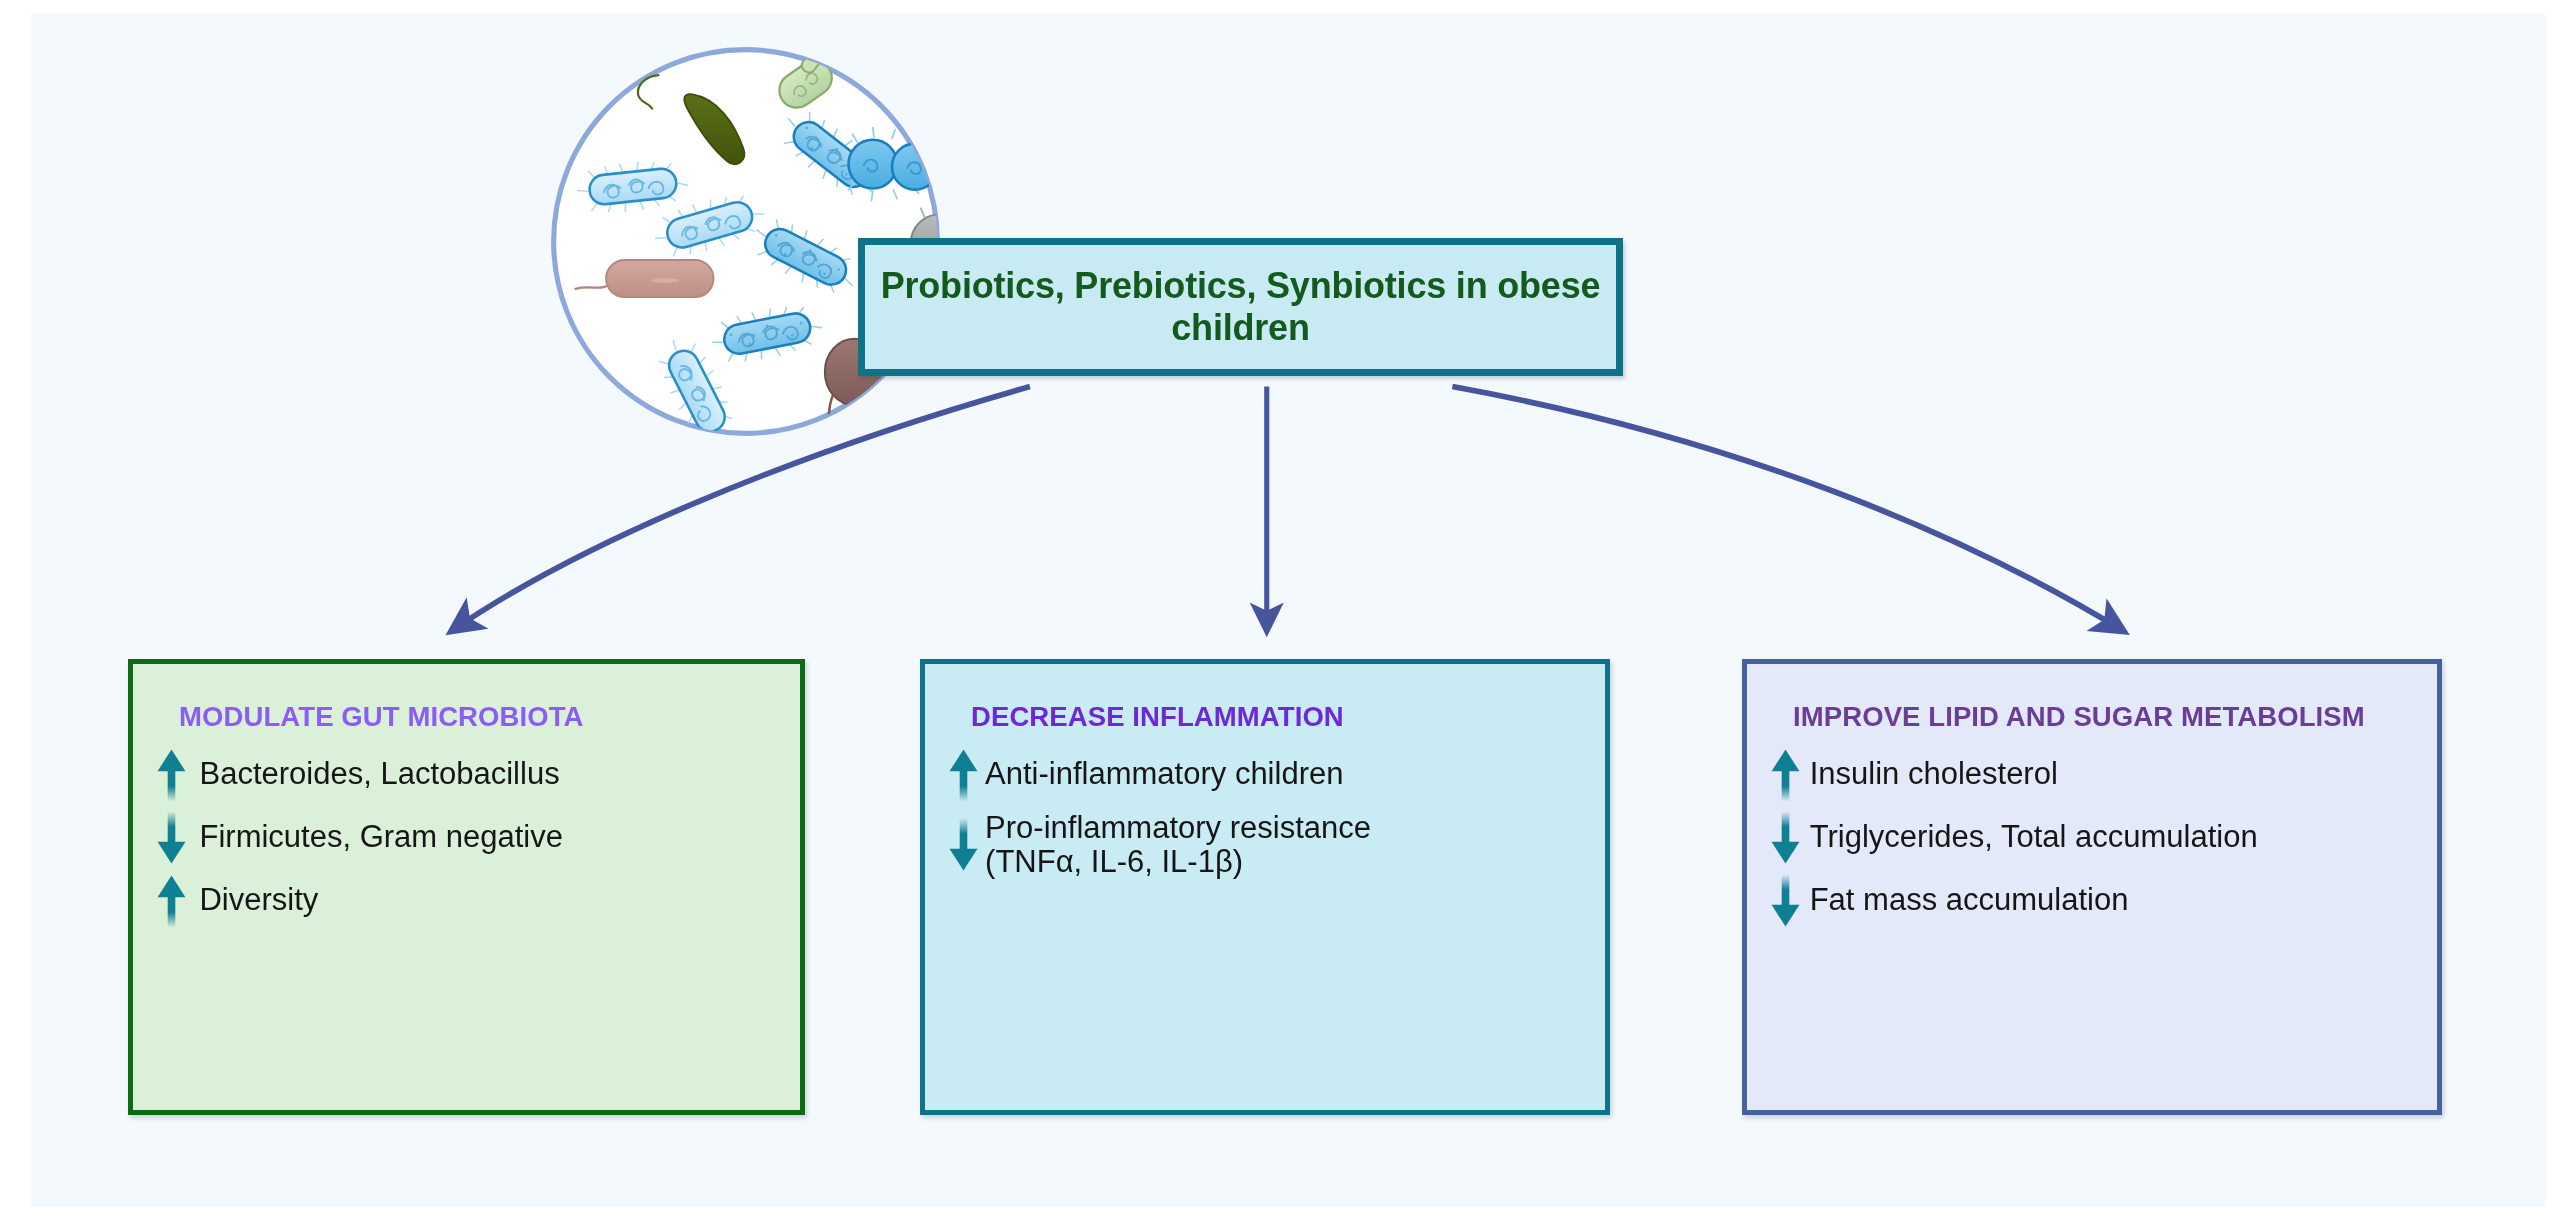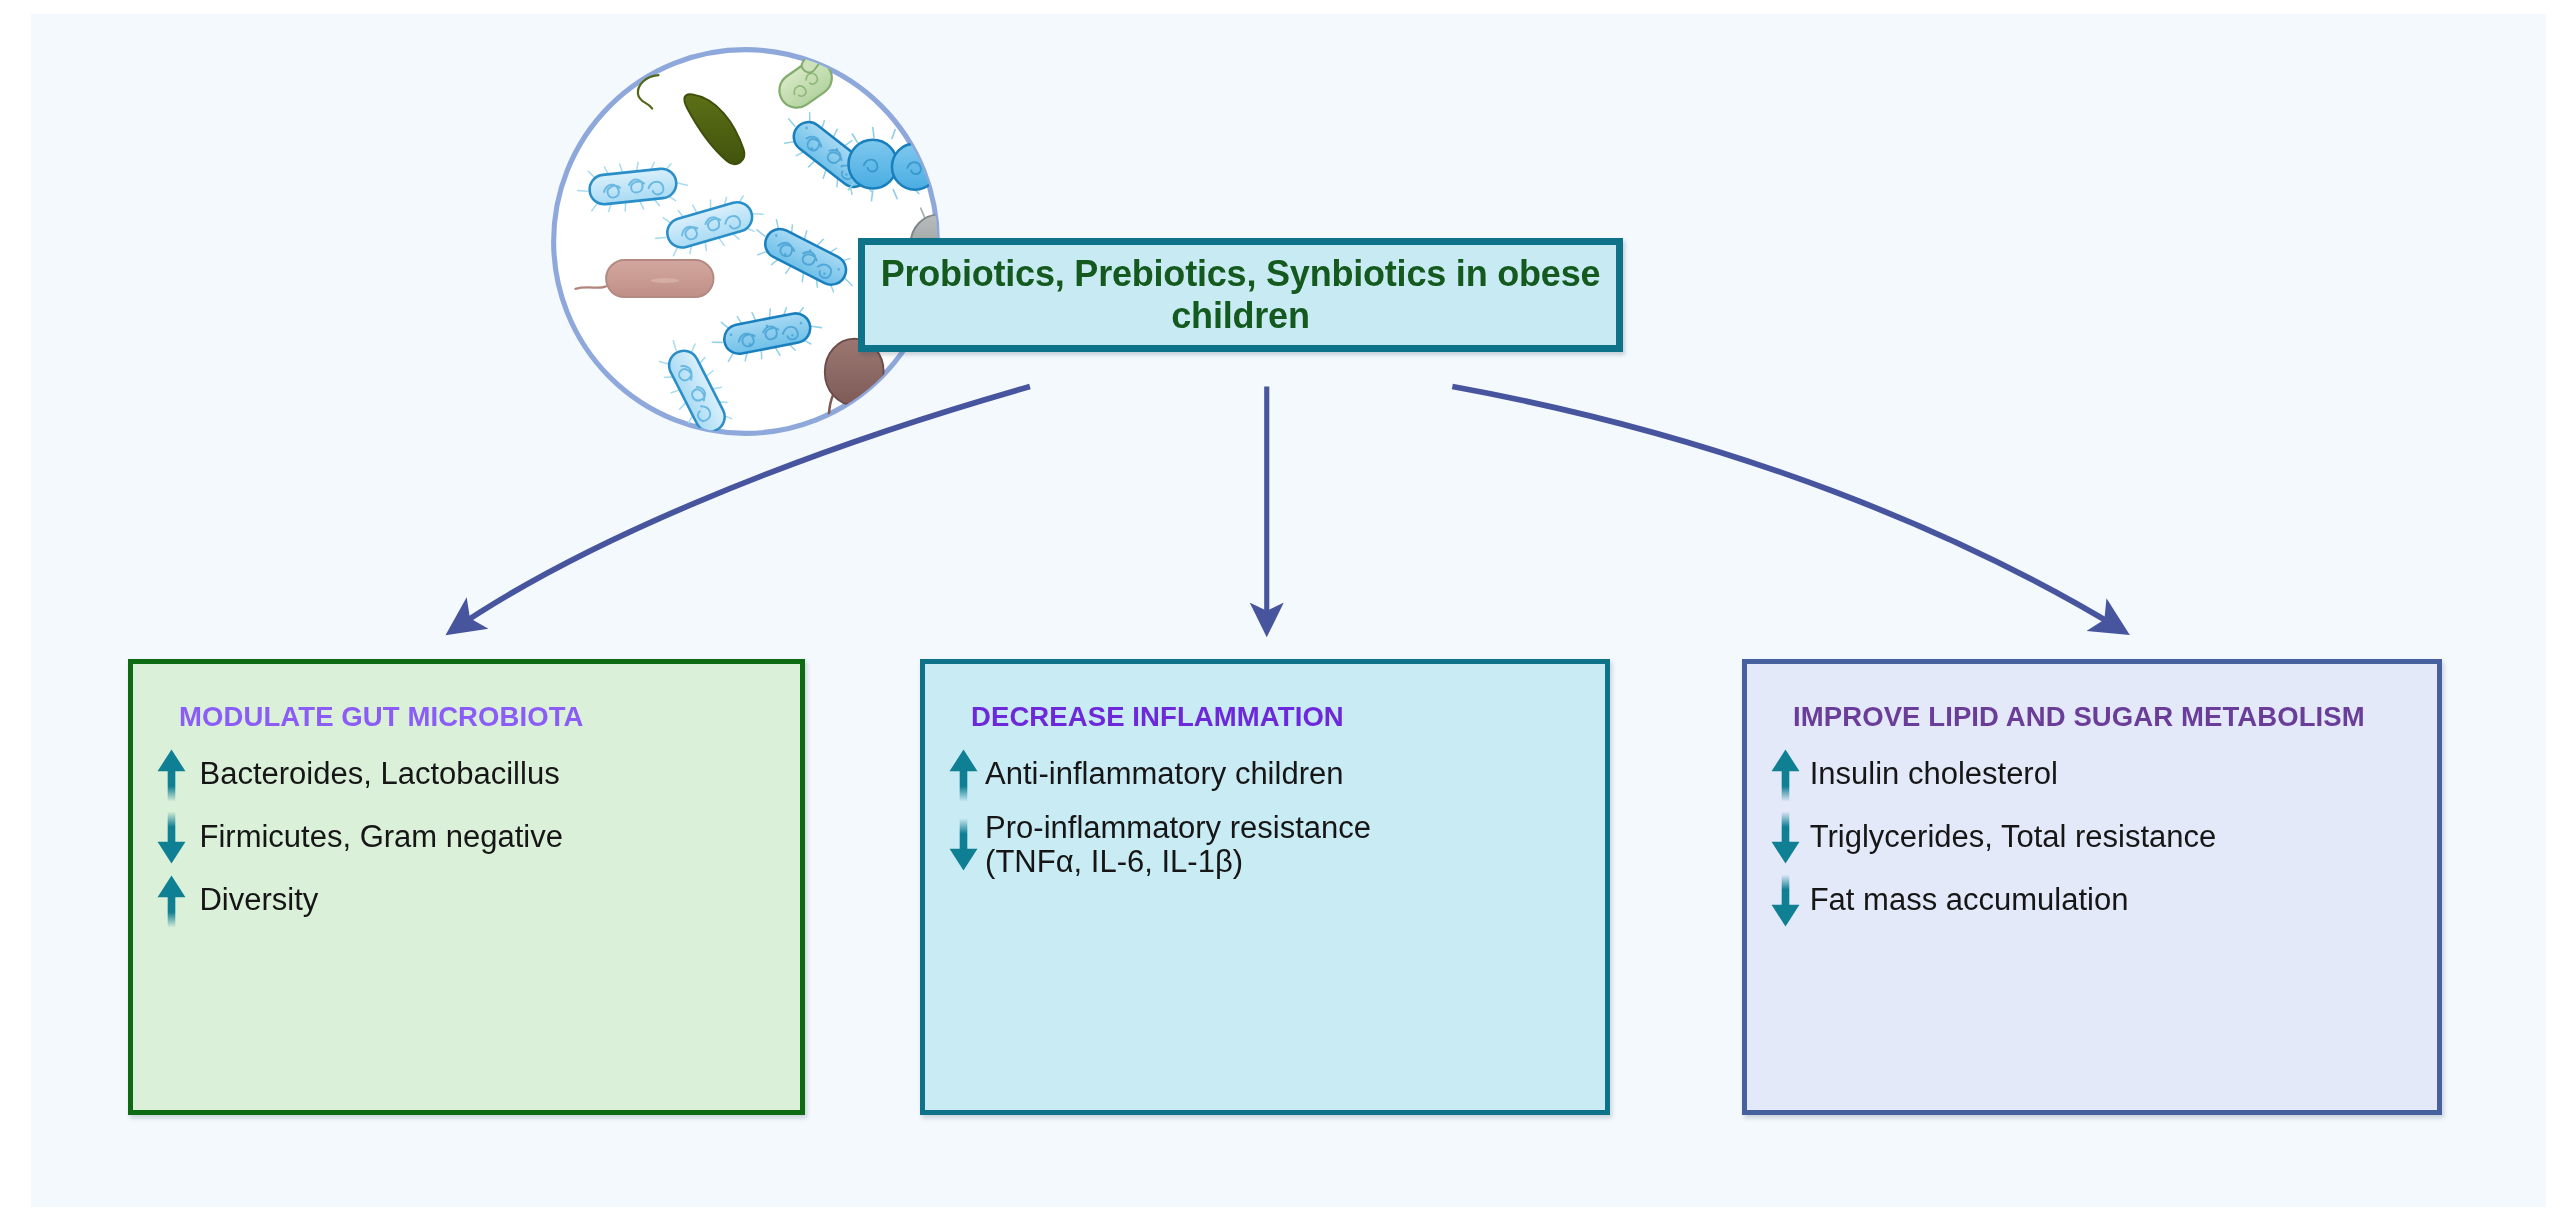--- a/index.html
+++ b/index.html
@@ -29,21 +29,21 @@
     top: 19px;
     width: 417px;
     height: 417px;
   }
 
   
   #title-box {
     left: 827px;
     top: 224px;
     width: 765px;
-    height: 114px;
+    height: 138px;
     background: #c8eaf3;
     border: 7px solid #0e7288;
     box-sizing: border-box;
     display: flex;
     align-items: center;
     justify-content: flex-end;
     box-shadow: 1.9px 3.2px 3.8px rgba(30,60,80,0.22);
   }
   #title-box .title-text {
     color: #14591e;
@@ -398,21 +398,21 @@
           <rect x="20" y="26" width="12" height="58" fill="url(#upFade1)"></rect>
           <path d="M26 2 L48 36 L4 36 Z" fill="#0f7f93"></path>
         </svg>
         <span class="item-text">Insulin cholesterol</span>
       </li>
       <li class="item">
         <svg class="dir-icon" viewBox="0 0 52 84">
           <rect x="20" y="0" width="12" height="58" fill="url(#dnFade1)"></rect>
           <path d="M26 82 L48 48 L4 48 Z" fill="#0f7f93"></path>
         </svg>
-        <span class="item-text">Triglycerides, Total resistance</span>
+        <span class="item-text">Triglycerides, Total accumulation</span>
       </li>
       <li class="item">
         <svg class="dir-icon" viewBox="0 0 52 84">
           <rect x="20" y="0" width="12" height="58" fill="url(#dnFade1)"></rect>
           <path d="M26 82 L48 48 L4 48 Z" fill="#0f7f93"></path>
         </svg>
         <span class="item-text">Fat mass accumulation</span>
       </li>
     </ul>
   </div>

